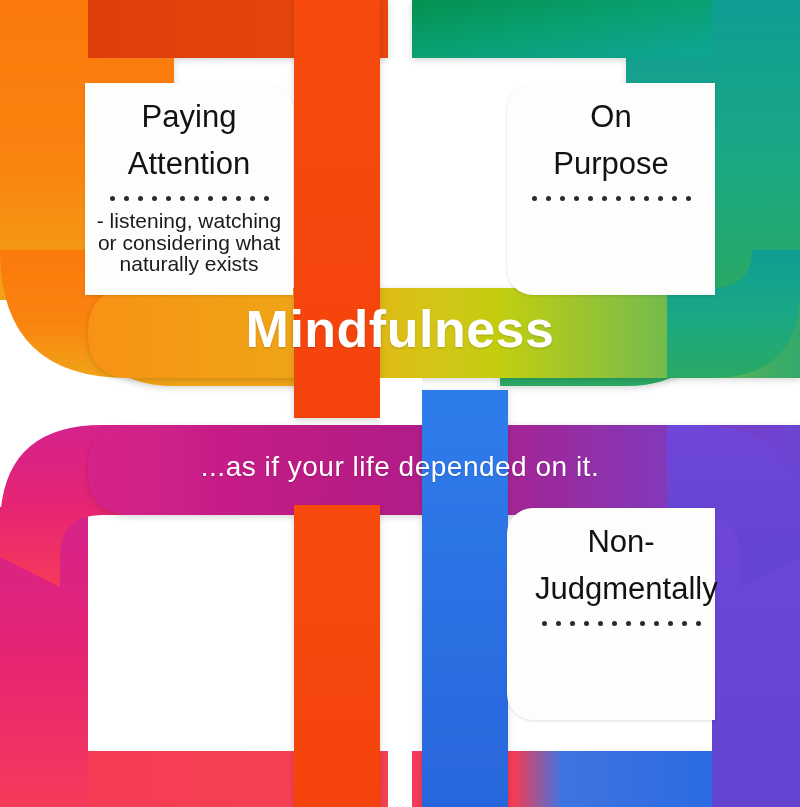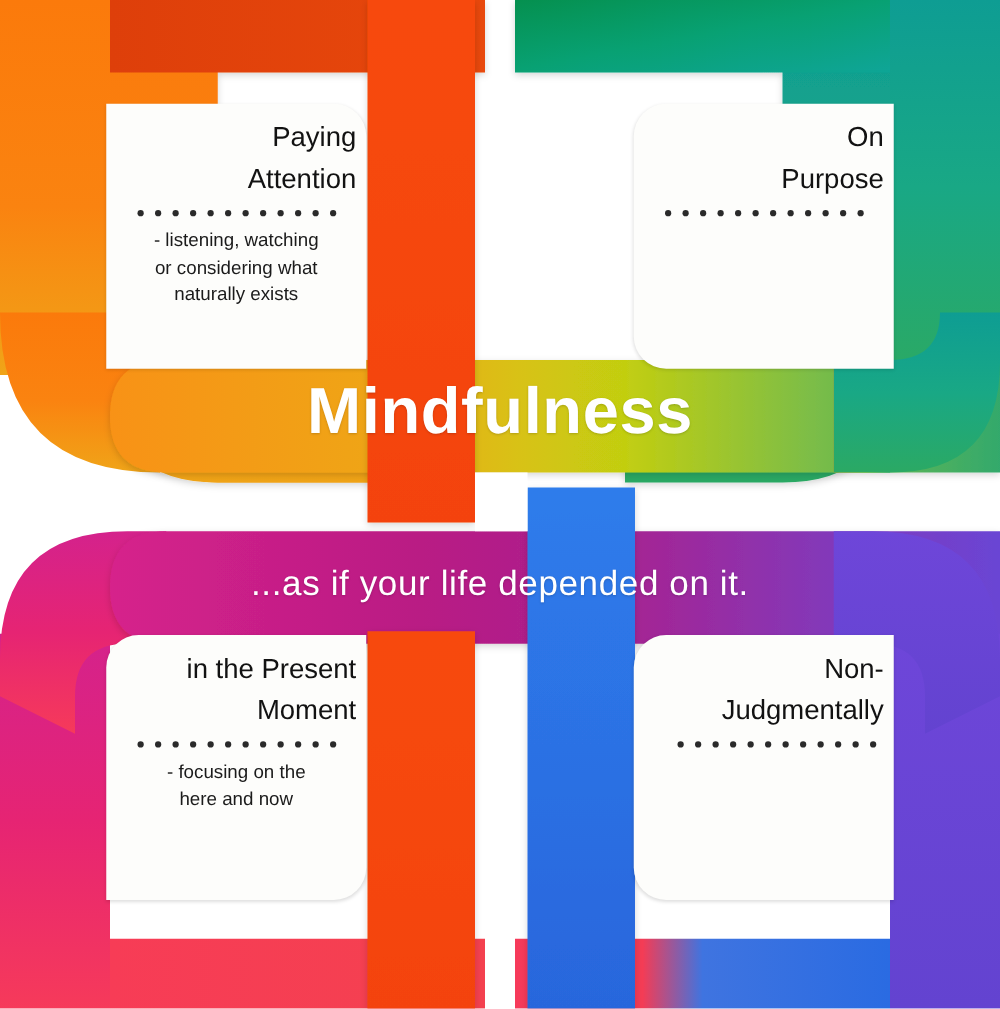--- a/index.html
+++ b/index.html
@@ -42,41 +42,40 @@
   .card{
     position:absolute;
     background:#fdfdfb;
     box-sizing:border-box;
     padding:10px 8px 8px 8px;
     text-align:center;
     color:#161616;
     box-shadow:0 1px 3px rgba(0,0,0,.13);
   }
   .card-title{
-    font-size:22px;
-    line-height:33px;
+    font-size:31px;
+    line-height:47px;
     font-weight:normal;
     color:#121212;
     white-space:pre-line;
-    text-align:right;
   }
   .dots{
     display:flex;
     justify-content:center;
     gap:9px;
     margin:9px 0 9px 0;
   }
   .dots i{
     display:block;
     width:5px;height:5px;
     border-radius:50%;
     background:#2a2a2a;
   }
   .card-desc{
-    font-size:15px;
+    font-size:21px;
     line-height:21.5px;
     color:#1b1b1b;
     white-space:pre-line;
   }
 
   
   #card-paying-attention{
     left:85px;  top:83px;  width:208px; height:212px;
     border-radius:0 26px 0 0;
   }
@@ -293,40 +292,20 @@
         <i></i>
         <i></i>
         <i></i>
         <i></i>
         <i></i>
         <i></i>
         <i></i>
       </div>
   </div>
 
-  <div class="card" id="card-present-moment">
-    <div class="card-title">in the Present
-Moment</div>
-    <div class="dots">
-        <i></i>
-        <i></i>
-        <i></i>
-        <i></i>
-        <i></i>
-        <i></i>
-        <i></i>
-        <i></i>
-        <i></i>
-        <i></i>
-        <i></i>
-        <i></i>
-      </div>
-    <div class="card-desc">- focusing on the
-here and now</div>
-  </div>
 
   <div class="card" id="card-non-judgmentally">
     <div class="card-title">Non-
 Judgmentally</div>
     <div class="dots">
         <i></i>
         <i></i>
         <i></i>
         <i></i>
         <i></i>

